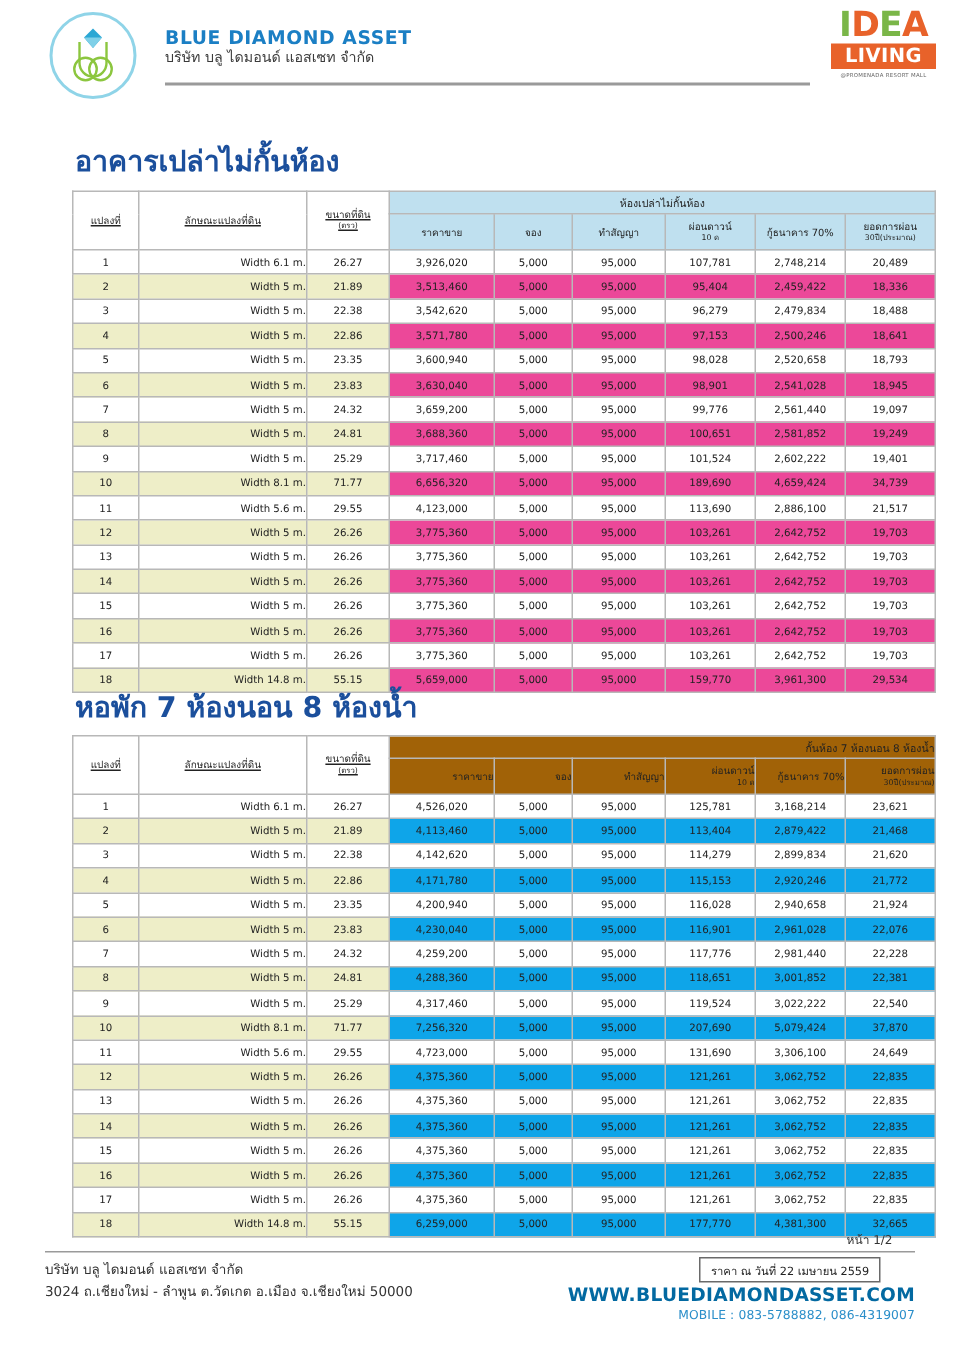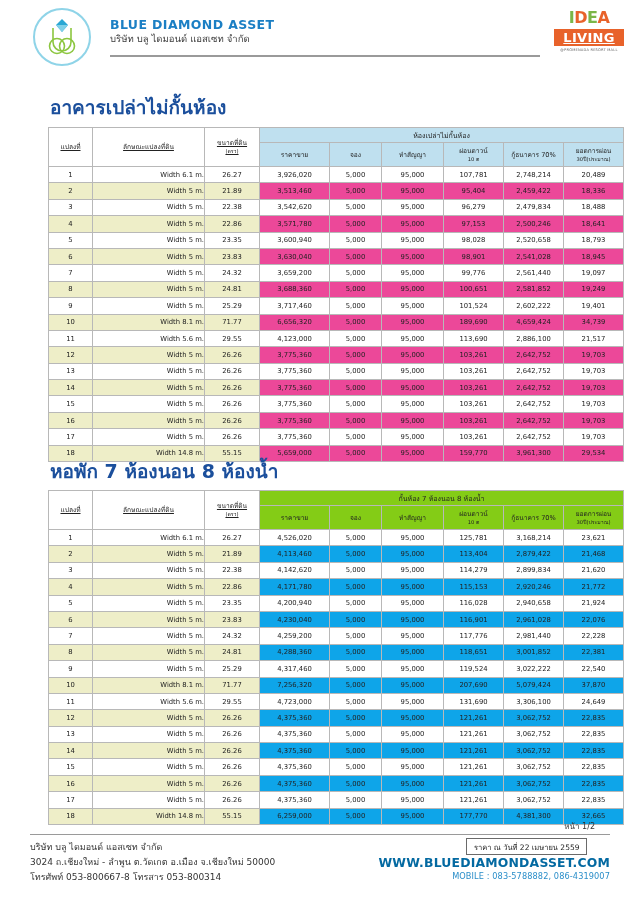--- a/index.html
+++ b/index.html
@@ -25,26 +25,26 @@
     line-height:14px; white-space:nowrap;
   }
   .brand-th {
     font-size:9.5px; color:#3b3b3b; line-height:12px; margin-top:1px; white-space:nowrap;
   }
   .brand-rule {
     position:absolute; left:110px; top:55px; width:430px; height:2px;
     background:#9a9a9a;
   }
   .idea-logo { position:absolute; left:554px; top:8px; width:70px; height:52px; text-align:center; }
-  .idea-word { font-size:16px; font-weight:bold; line-height:19px; letter-spacing:-0.5px; }
+  .idea-word { font-size:23px; font-weight:bold; line-height:19px; letter-spacing:-0.5px; }
   .idea-word .g { color:#7ab648; }
   .idea-word .o { color:#e8622a; }
   .living-box {
     background:#e8622a; color:#fff; font-size:13px; font-weight:bold;
-    line-height:15px; letter-spacing:0.3px; margin-top:2px; padding:1px 1px;text-decoration:underline;
+    line-height:15px; letter-spacing:0.3px; margin-top:2px; padding:1px 1px;
   }
   .idea-sub { font-size:3.6px; color:#666; line-height:4.4px; margin-top:2px; letter-spacing:0.2px;}
 
   
   .sec-title {
     position:absolute; left:50px;
     font-size:19px; font-weight:bold; color:#1b4f9c;
     white-space:nowrap;
   }
   #title1 { top:92px; }
@@ -74,21 +74,21 @@
   .c-idx { text-align:center; }
   .c-desc { text-align:right; }
   .c-size { text-align:center; }
   .c-num  { text-align:center; }
 
   
   .t1 .grp-head, .t1 .col-head.blue { background:#bfe0ef;text-align:center; }
   .t1 tbody tr.alt td.hl { background:#ec4899; }
   .t1 tbody tr.alt td.yl { background:#eeeec8; }
   
-  .t2 .grp-head, .t2 .col-head.green { background:#84cc16; }
+  .t2 .grp-head, .t2 .col-head.green { background:#a16207;text-align:right; }
   .t2 tbody tr.alt td.hl { background:#0ea5e9; }
   .t2 tbody tr.alt td.yl { background:#eeeec8; }
   .col-head.plain { background:#ffffff;text-decoration:underline; }
 
   
   .page-num {
     position:absolute; right:45px; top:820px; font-size:8px; color:#333;
   }
   .foot-rule { position:absolute; left:30px; top:834px; width:580px; height:1px; background:#9a9a9a; }
   .foot-left { position:absolute; left:30px; top:840px; font-size:9px; color:#333; line-height:15px; }
@@ -595,21 +595,20 @@
           </tr>
         </tbody>
     </table>
   </div>
 
   <div class="page-num">หน้า 1/2</div>
   <div class="foot-rule"></div>
   <div class="foot-left">
     <div>บริษัท บลู ไดมอนด์ แอสเซท จำกัด</div>
     <div>3024 ถ.เชียงใหม่ - ลำพูน ต.วัดเกต อ.เมือง จ.เชียงใหม่ 50000</div>
-    <div>โทรศัพท์ 053-800667-8  โทรสาร  053-800314</div>
   </div>
   <div class="date-box">ราคา ณ วันที่ 22 เมษายน 2559</div>
   <div class="foot-right">
     <div class="fr-web">WWW.BLUEDIAMONDASSET.COM</div>
     <div class="fr-line">MOBILE : 083-5788882,  086-4319007</div>
   </div>
 
 </div>
 
 </body></html>

